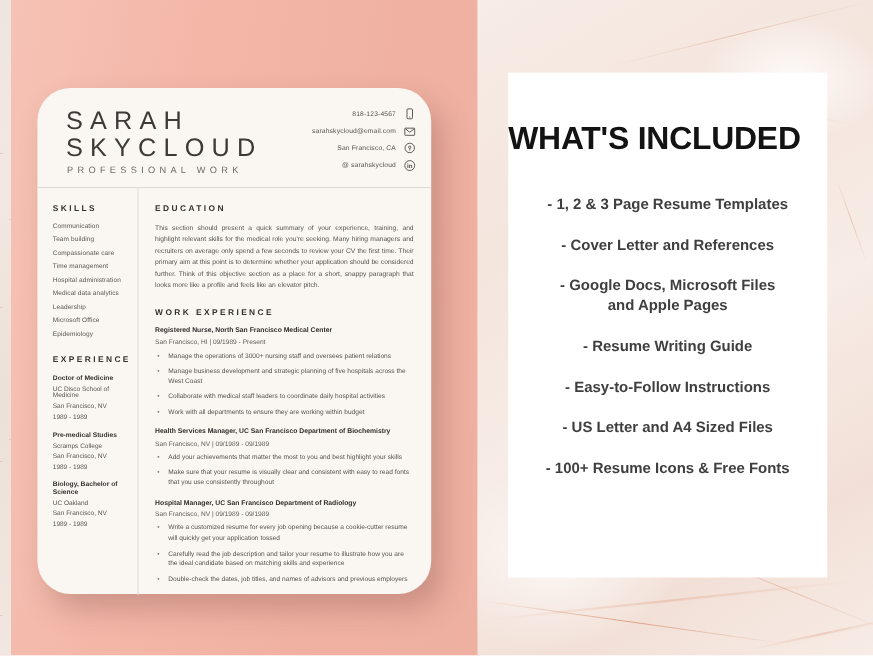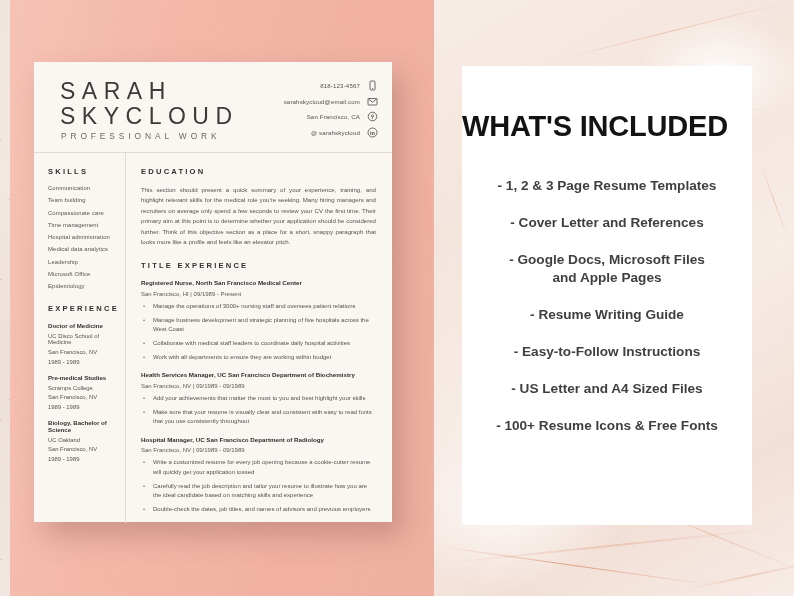--- a/index.html
+++ b/index.html
@@ -24,22 +24,22 @@
      background:
        radial-gradient(120px 80px at 80% 12%,rgba(255,255,255,.85),transparent 70%),
        radial-gradient(160px 120px at 20% 85%,rgba(255,255,255,.7),transparent 70%),
        linear-gradient(150deg,#f7ece6 0%,#f4e5dd 30%,#f7ece6 55%,#f2e0d7 80%,#f7ece6 100%);}
   .vein{position:absolute;background:linear-gradient(90deg,rgba(219,134,98,0),rgba(214,124,86,.65),rgba(219,134,98,0));
      height:1.4px;border-radius:2px;filter:blur(.3px);}
   .vein.v2{height:1px;opacity:.55;}
   .vein.v3{height:2px;opacity:.4;}
 
   
-  .resume{position:absolute;left:34px;top:62px;width:358px;height:460px;
-     background:#faf7f3;box-shadow:10px 14px 26px rgba(120,72,62,.30);}
+  .resume{position:absolute;left:34px;top:80px;width:358px;height:460px;
+     background:#faf7f3;box-shadow:10px 14px 26px rgba(120,72,62,.30);border-radius:30px;}
   .resume-head{height:90px;position:relative;border-bottom:1px solid #e2dbd3;}
   .name{position:absolute;left:26px;top:17px;font-size:23px;line-height:25px;
      letter-spacing:6.5px;color:#3d3a38;font-weight:400;
      font-family:"Liberation Sans",sans-serif;}
   .job-title{position:absolute;left:27px;top:69px;font-size:8.4px;letter-spacing:3.9px;
      color:#6e6863;}
   .contacts{position:absolute;right:14px;top:16px;width:180px;}
   .crow{display:flex;align-items:center;justify-content:flex-end;gap:7px;height:15.5px;}
   .crow .ctext{font-size:6.1px;color:#55504c;letter-spacing:.15px;}
   .ico{width:11px;height:11px;flex:0 0 11px;display:flex;align-items:center;
@@ -177,21 +177,21 @@
           <div class="edu-l">UC Oakland</div>
           <div class="edu-l">San Francisco, NV</div>
           <div class="edu-l">1989 - 1989</div>
         </div>
       </div>
 
       <div class="col-right">
         <div class="sec-h">EDUCATION</div>
         <p class="obj-p">This section should present a quick summary of your experience, training, and highlight relevant skills for the medical role you're seeking. Many hiring managers and recruiters on average only spend a few seconds to review your CV the first time. Their primary aim at this point is to determine whether your application should be considered further. Think of this objective section as a place for a short, snappy paragraph that looks more like a profile and feels like an elevator pitch.</p>
 
-        <div class="sec-h">TITLE EXPERIENCE</div>
+        <div class="sec-h">WORK EXPERIENCE</div>
 
         <div class="job">
           <div class="job-h">Registered Nurse, North San Francisco Medical Center</div>
           <div class="job-m">San Francisco, HI  |  09/1989 - Present</div>
           <div class="bul">
               <span class="dot">•</span>
               <span class="btxt">Manage the operations of 3000+ nursing staff and oversees patient relations</span>
             </div>
           <div class="bul">
               <span class="dot">•</span>

